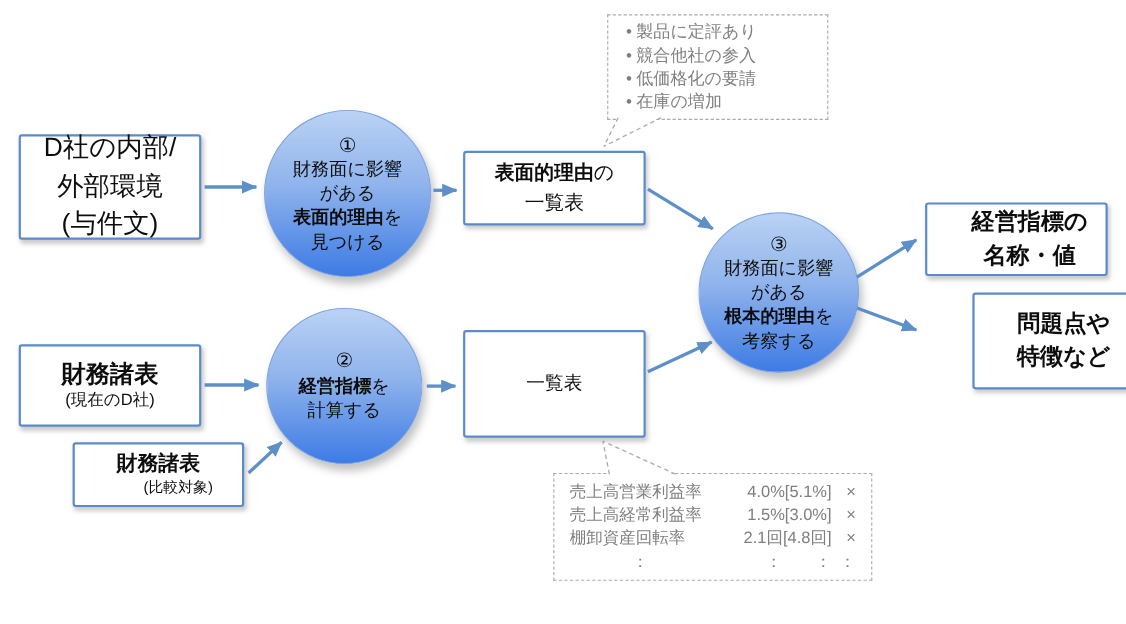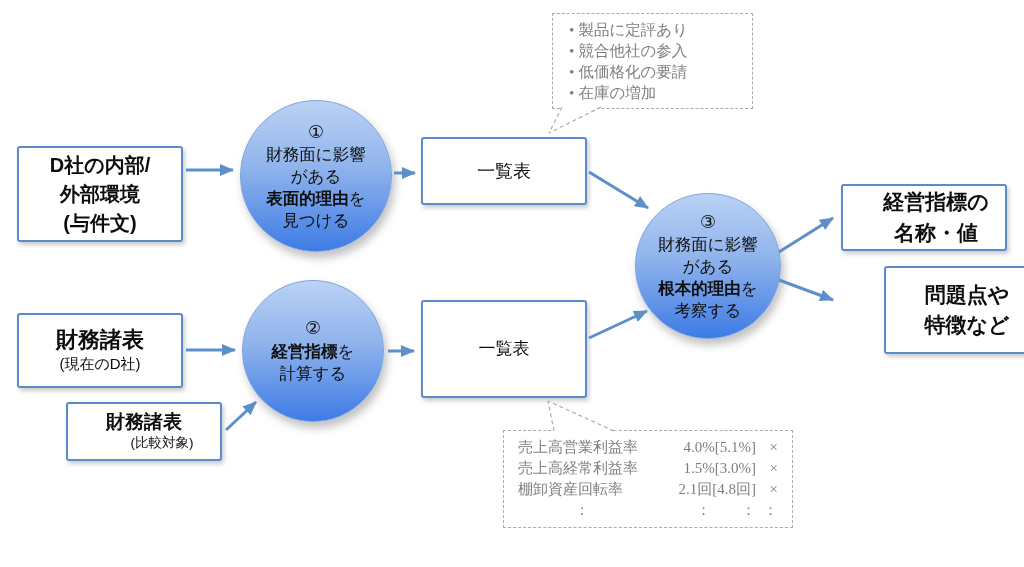--- a/index.html
+++ b/index.html
@@ -23,35 +23,35 @@
     border:1.5px solid #7fa4de;
     box-shadow:3px 6px 8px rgba(100,100,100,.4);
     display:flex;justify-content:center;align-items:center;text-align:center;
     box-sizing:border-box;z-index:1;
   }
   .circle .ctext{font-size:16.5px;line-height:1.32;}
   .circle .num{font-size:18px;}
   
   .callout{
     position:absolute;background:#ffffff;border:1px dashed #ababab;
-    color:#7f7f7f;font-family:Liberation Serif, serif;
+    color:#7f7f7f;font-family:Liberation Sans, sans-serif;
     box-sizing:border-box;z-index:1;
   }
   .callout-top{padding:5px 8px 4px 16px;font-size:15.5px;line-height:21px;}
   .callout-top .bullet{margin-right:4px;}
   .callout-bottom{padding:6px 14px 4px 14px;font-size:15px;line-height:21px;}
   .mrow{display:flex;white-space:pre;}
   .m-name{width:128px;}
   .m-val{flex:1;text-align:right;}
   .m-x{width:22px;text-align:right;}
   .m-name.center{text-align:center;}
   
   .overlay{position:absolute;left:0;top:0;z-index:5;pointer-events:none;}
   
-  .t20{font-size:20px;line-height:1.45;font-weight:700;margin-top:24px;}
+  .t20{font-size:24px;line-height:1.45;font-weight:400;}
   .t21b{font-size:21px;line-height:1.45;font-weight:700;}
   .t18{font-size:18px;line-height:1.5;}
   .t17{font-size:17px;line-height:1.55;}
   .fin-title{font-size:22px;line-height:1.2;font-weight:700;}
   .fin-sub{font-size:15px;line-height:1.35;}
   .fin-title.small{font-size:19px;}
   .fin-sub.small{font-size:13.5px;margin-left:36px;}
 </style>
 </head>
 <body>
@@ -68,20 +68,21 @@
     <div class="ctext">
       <div class="num">①</div>
       <div>財務面に影響</div>
       <div>がある</div>
       <div><span class="bold">表面的理由</span><span>を</span></div>
       <div>見つける</div>
     </div>
   </div>
 
   <div class="node t18" style="left:421px;top:137px;width:166px;height:68px;">
+    <div class="ln"><span class="bold">表面的理由</span><span>の</span></div>
     <div class="ln">一覧表</div>
   </div>
 
   <div class="circle" style="left:635px;top:193px;width:146px;height:146px;">
     <div class="ctext">
       <div class="num">③</div>
       <div>財務面に影響</div>
       <div>がある</div>
       <div><span class="bold">根本的理由</span><span>を</span></div>
       <div>考察する</div>

